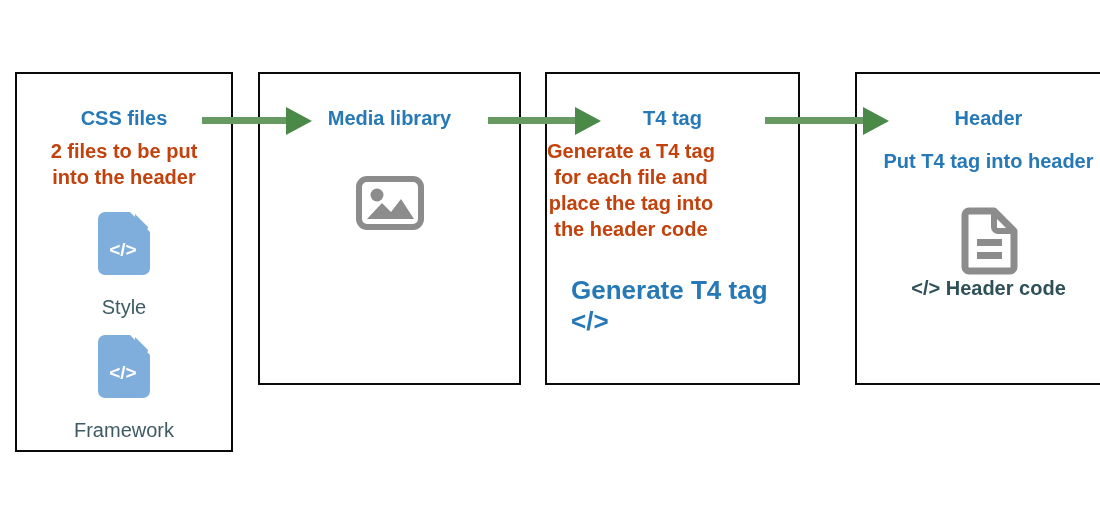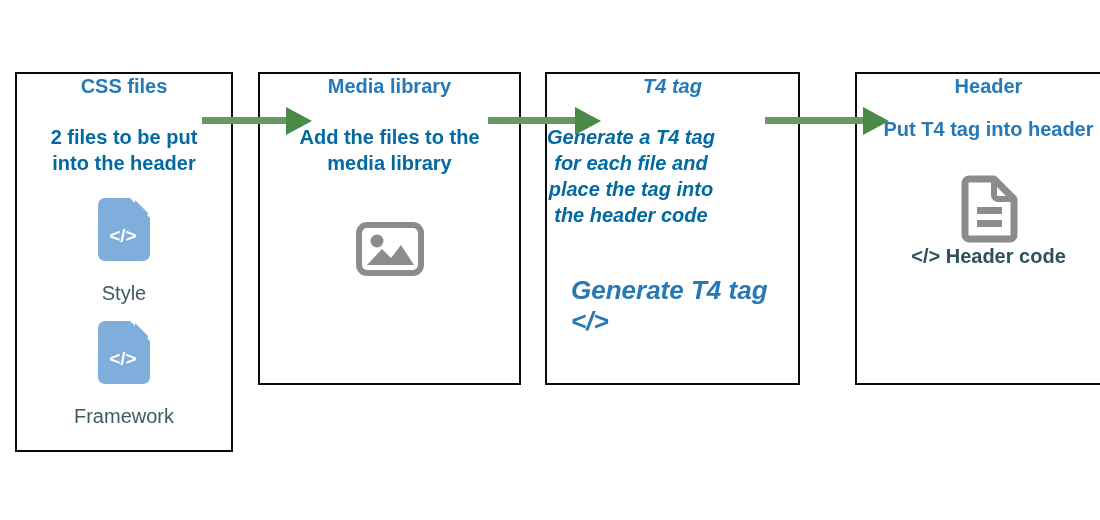--- a/index.html
+++ b/index.html
@@ -17,35 +17,36 @@
     background: #ffffff;
     border: 2px solid #0a0a0a;
     box-sizing: border-box;
     display: flex;
     flex-direction: column;
     align-items: center;
     z-index: 1;
   }
   .box-1 { left: 15px;  width: 218px; height: 380px; }
   .box-2 { left: 258px; width: 263px; height: 313px; }
-  .box-3 { left: 545px; width: 255px; height: 313px; font-style: italic; }
+  .box-3 { left: 545px; width: 255px; height: 313px; }
   .box-4 { left: 855px; width: 267px; height: 313px; }
 
   .box-title {
+    margin-top: 32px;
     font-size: 20px;
     font-weight: bold;
     color: #2679b6;
     text-align: center;
     line-height: 1.2;
   }
   .box-desc {
-    margin-top: 26px;
+    margin-top: 8px;
     font-size: 20px;
     font-weight: bold;
-    color: #0369a1;
+    color: #c2410c;
     text-align: center;
     white-space: pre-line;
     line-height: 1.3;
   }
   .box-3 .box-desc {
     align-self: flex-start;
     text-align: center;
   }
   .file-group { display: flex; flex-direction: column; align-items: center; }
   .file-group.first  { margin-top: 22px; }
@@ -133,22 +134,20 @@
           <path d="M37 2 L50 15 a3 3 0 0 1 -3 3 H37 Z" fill="#7faedd"></path>
           <text x="25" y="44" text-anchor="middle" font-family="Liberation Sans, sans-serif" font-size="19" font-weight="bold" fill="#ffffff">&lt;/&gt;</text>
         </svg>
       </span>
       <div class="file-label">Framework</div>
     </div>
   </div>
 
   <div class="box box-2">
     <div class="box-title">Media library</div>
-    <div class="box-desc">Add the files to the
-media library</div>
     <span class="media-icon-wrap">
       <svg class="icon-svg" width="68" height="54" viewBox="0 0 68 54">
         <rect x="3" y="3" width="62" height="48" rx="8" fill="none" stroke="#8c8c8c" stroke-width="6"></rect>
         <circle cx="21" cy="19" r="6.5" fill="#8c8c8c"></circle>
         <path d="M11 43 L26 27 L35 36 L45 23 L58 43 Z" fill="#8c8c8c"></path>
       </svg>
     </span>
   </div>
 
   <div class="box box-3">

